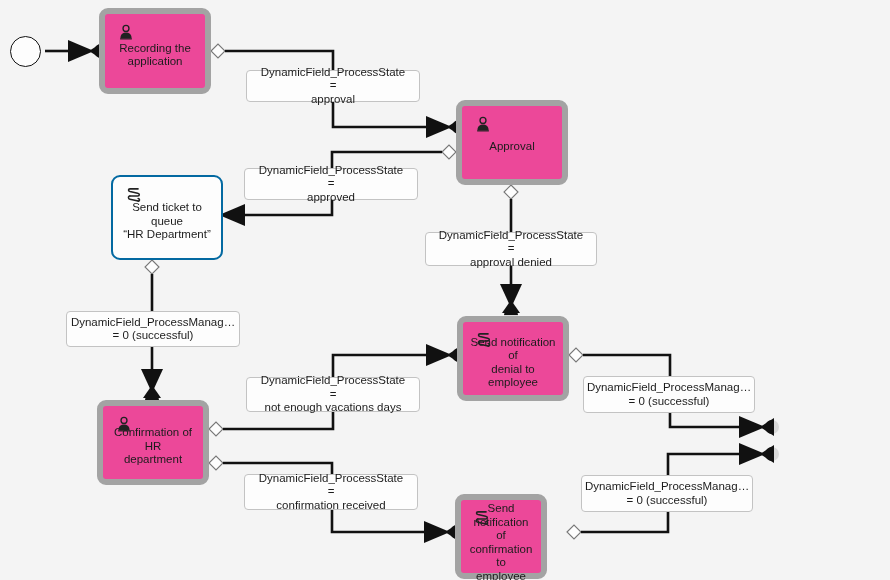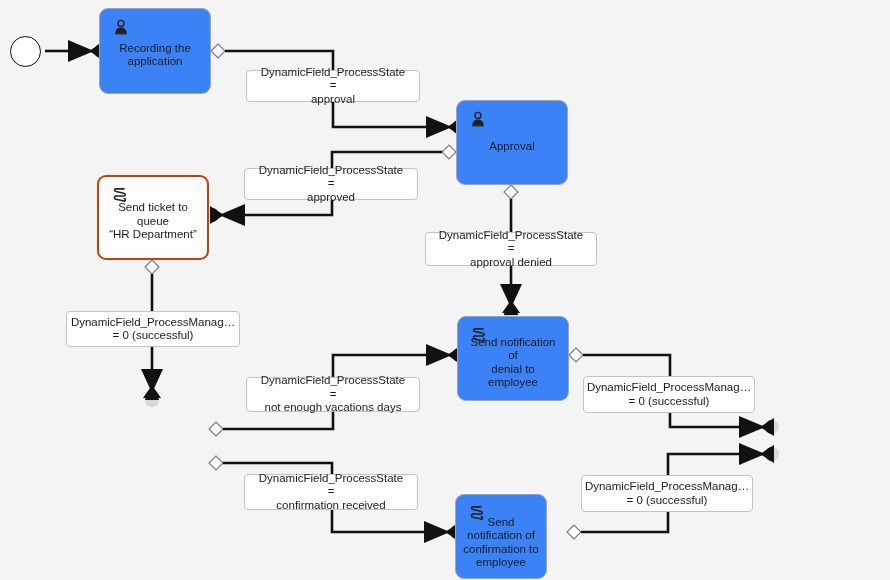--- a/index.html
+++ b/index.html
@@ -22,31 +22,32 @@
   svg.wires {
     position: absolute;
     left: 0; top: 0;
     width: 890px;
     height: 580px;
     pointer-events: none;
   }
   .activity {
     position: absolute;
     box-sizing: border-box;
-    background: #3b82f6;
-    border: 1px solid #a3a3a3;
+    background: #ec4899;
+    border: 6px solid #a3a3a3;
     border-radius: 9px;
     display: flex;
     flex-direction: column;
     align-items: center;
     justify-content: center;
   }
   .activity.highlight {
-    border: 2px solid #c2410c;
+    border: 2px solid #0369a1;
     background: #fdfdfd;
+    margin-left: 14px;
   }
   .activity .act-icon {
     position: absolute;
     left: 12px;
     top: 9px;
     width: 18px;
     height: 18px;
   }
   .activity .act-label {
     font-size: 11.5px;
@@ -228,20 +229,31 @@
       <svg viewBox="0 0 20 20" width="18" height="18">
         <path d="M14.5 3.2 C11.5 3.2 5.5 3.2 5.5 3.2 C3.5 3.2 3.2 5.6 5.6 6.2 L14 8 C16.6 8.6 16.4 11.2 14.2 11.2 L5.4 11.2" fill="none" stroke="#222" stroke-width="1.7" stroke-linecap="round"></path>
         <path d="M5.4 11.2 C3.3 11.2 3.3 14.3 5.5 14.8 L14.6 16.8" fill="none" stroke="#222" stroke-width="1.7" stroke-linecap="round"></path>
         <path d="M14.6 16.8 C16.5 16.8 16.8 14.4 14.6 13.9" fill="none" stroke="#222" stroke-width="1.7" stroke-linecap="round"></path>
       </svg>
     </span>
     <span class="act-label">Send notification of
 denial to employee</span>
   </div>
 
+  <div class="activity" style="left:97px; top:400px; width:112px; height:85px;">
+    <span class="act-icon">
+      <svg viewBox="0 0 20 20" width="18" height="18">
+        <circle cx="10" cy="6" r="3.3" fill="none" stroke="#222" stroke-width="1.5"></circle>
+        <path d="M3.8 17 C3.8 12.4 7 10.6 10 10.6 C13 10.6 16.2 12.4 16.2 17 Z" fill="#222"></path>
+        <path d="M3.5 17.6 L16.5 17.6" stroke="#222" stroke-width="1.4"></path>
+      </svg>
+    </span>
+    <span class="act-label">Confirmation of HR
+department</span>
+  </div>
 
   <div class="activity" style="left:455px; top:494px; width:92px; height:85px;">
     <span class="act-icon">
       <svg viewBox="0 0 20 20" width="18" height="18">
         <path d="M14.5 3.2 C11.5 3.2 5.5 3.2 5.5 3.2 C3.5 3.2 3.2 5.6 5.6 6.2 L14 8 C16.6 8.6 16.4 11.2 14.2 11.2 L5.4 11.2" fill="none" stroke="#222" stroke-width="1.7" stroke-linecap="round"></path>
         <path d="M5.4 11.2 C3.3 11.2 3.3 14.3 5.5 14.8 L14.6 16.8" fill="none" stroke="#222" stroke-width="1.7" stroke-linecap="round"></path>
         <path d="M14.6 16.8 C16.5 16.8 16.8 14.4 14.6 13.9" fill="none" stroke="#222" stroke-width="1.7" stroke-linecap="round"></path>
       </svg>
     </span>
     <span class="act-label" style="margin-top:12px;">Send notification of

